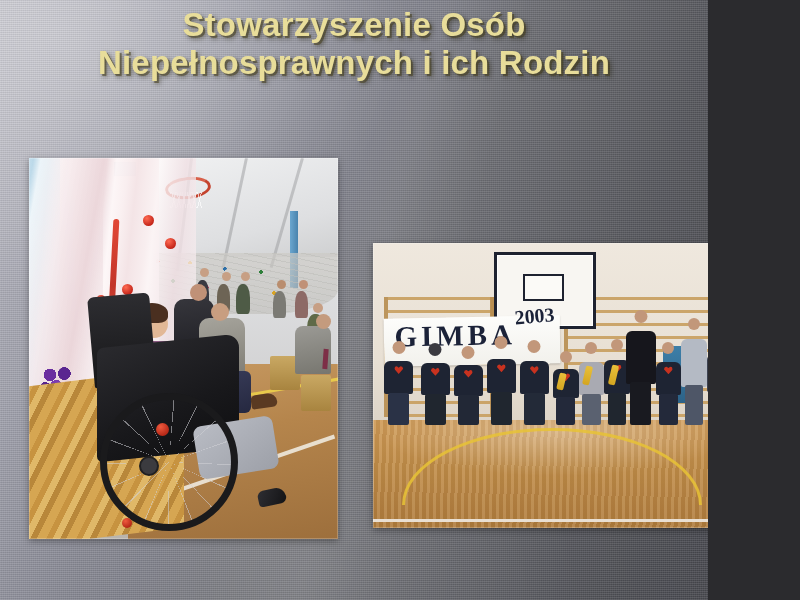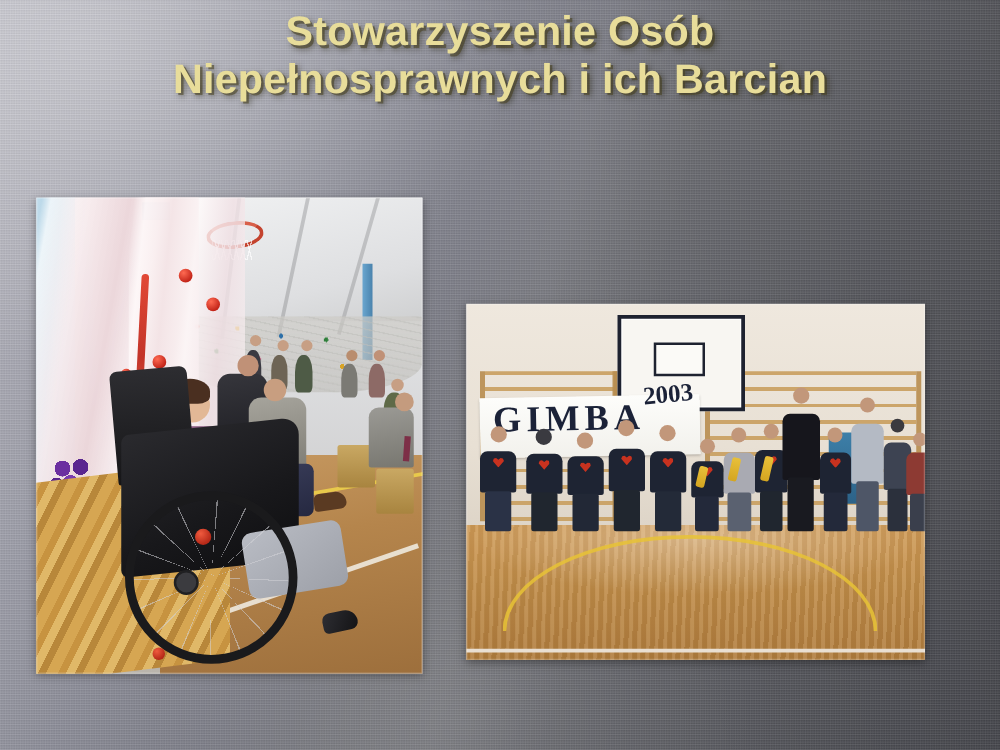--- a/index.html
+++ b/index.html
@@ -3,21 +3,21 @@
 <meta charset="utf-8">
 <title>Stowarzyszenie Osób Niepełnosprawnych</title>
 <style>
   html, body {
     margin: 0;
     padding: 0;
     background: #2b2b2e;
   }
   .slide {
     position: relative;
-    width: 800px;
+    width: 708px;
     height: 600px;
     overflow: hidden;
     font-family: "Liberation Sans", sans-serif;
     background: #6d6e74;
   }
 
   
   .bg-base {
     position: absolute;
     inset: 0;
@@ -367,21 +367,21 @@
 <body>
 
 <div class="slide">
 
   <div class="bg-base"></div>
   <div class="bg-sheen"></div>
   <div class="bg-noise"></div>
 
   <div class="title">
     <span class="line">Stowarzyszenie Osób</span>
-    <span class="line">Niepełnosprawnych i ich Barcian</span>
+    <span class="line">Niepełnosprawnych i ich Rodzin</span>
   </div>
 
   <div class="photo" id="photo-left">
     <div class="inner">
 
       <div class="lp-wall"></div>
       <div class="lp-ceiling"></div>
       <div class="lp-ceilbeam" style="left:52%; transform:rotate(7deg);"></div>
       <div class="lp-ceilbeam" style="left:70%; transform:rotate(12deg);"></div>
       <div class="lp-ceilbeam" style="left:88%; transform:rotate(16deg);"></div>

